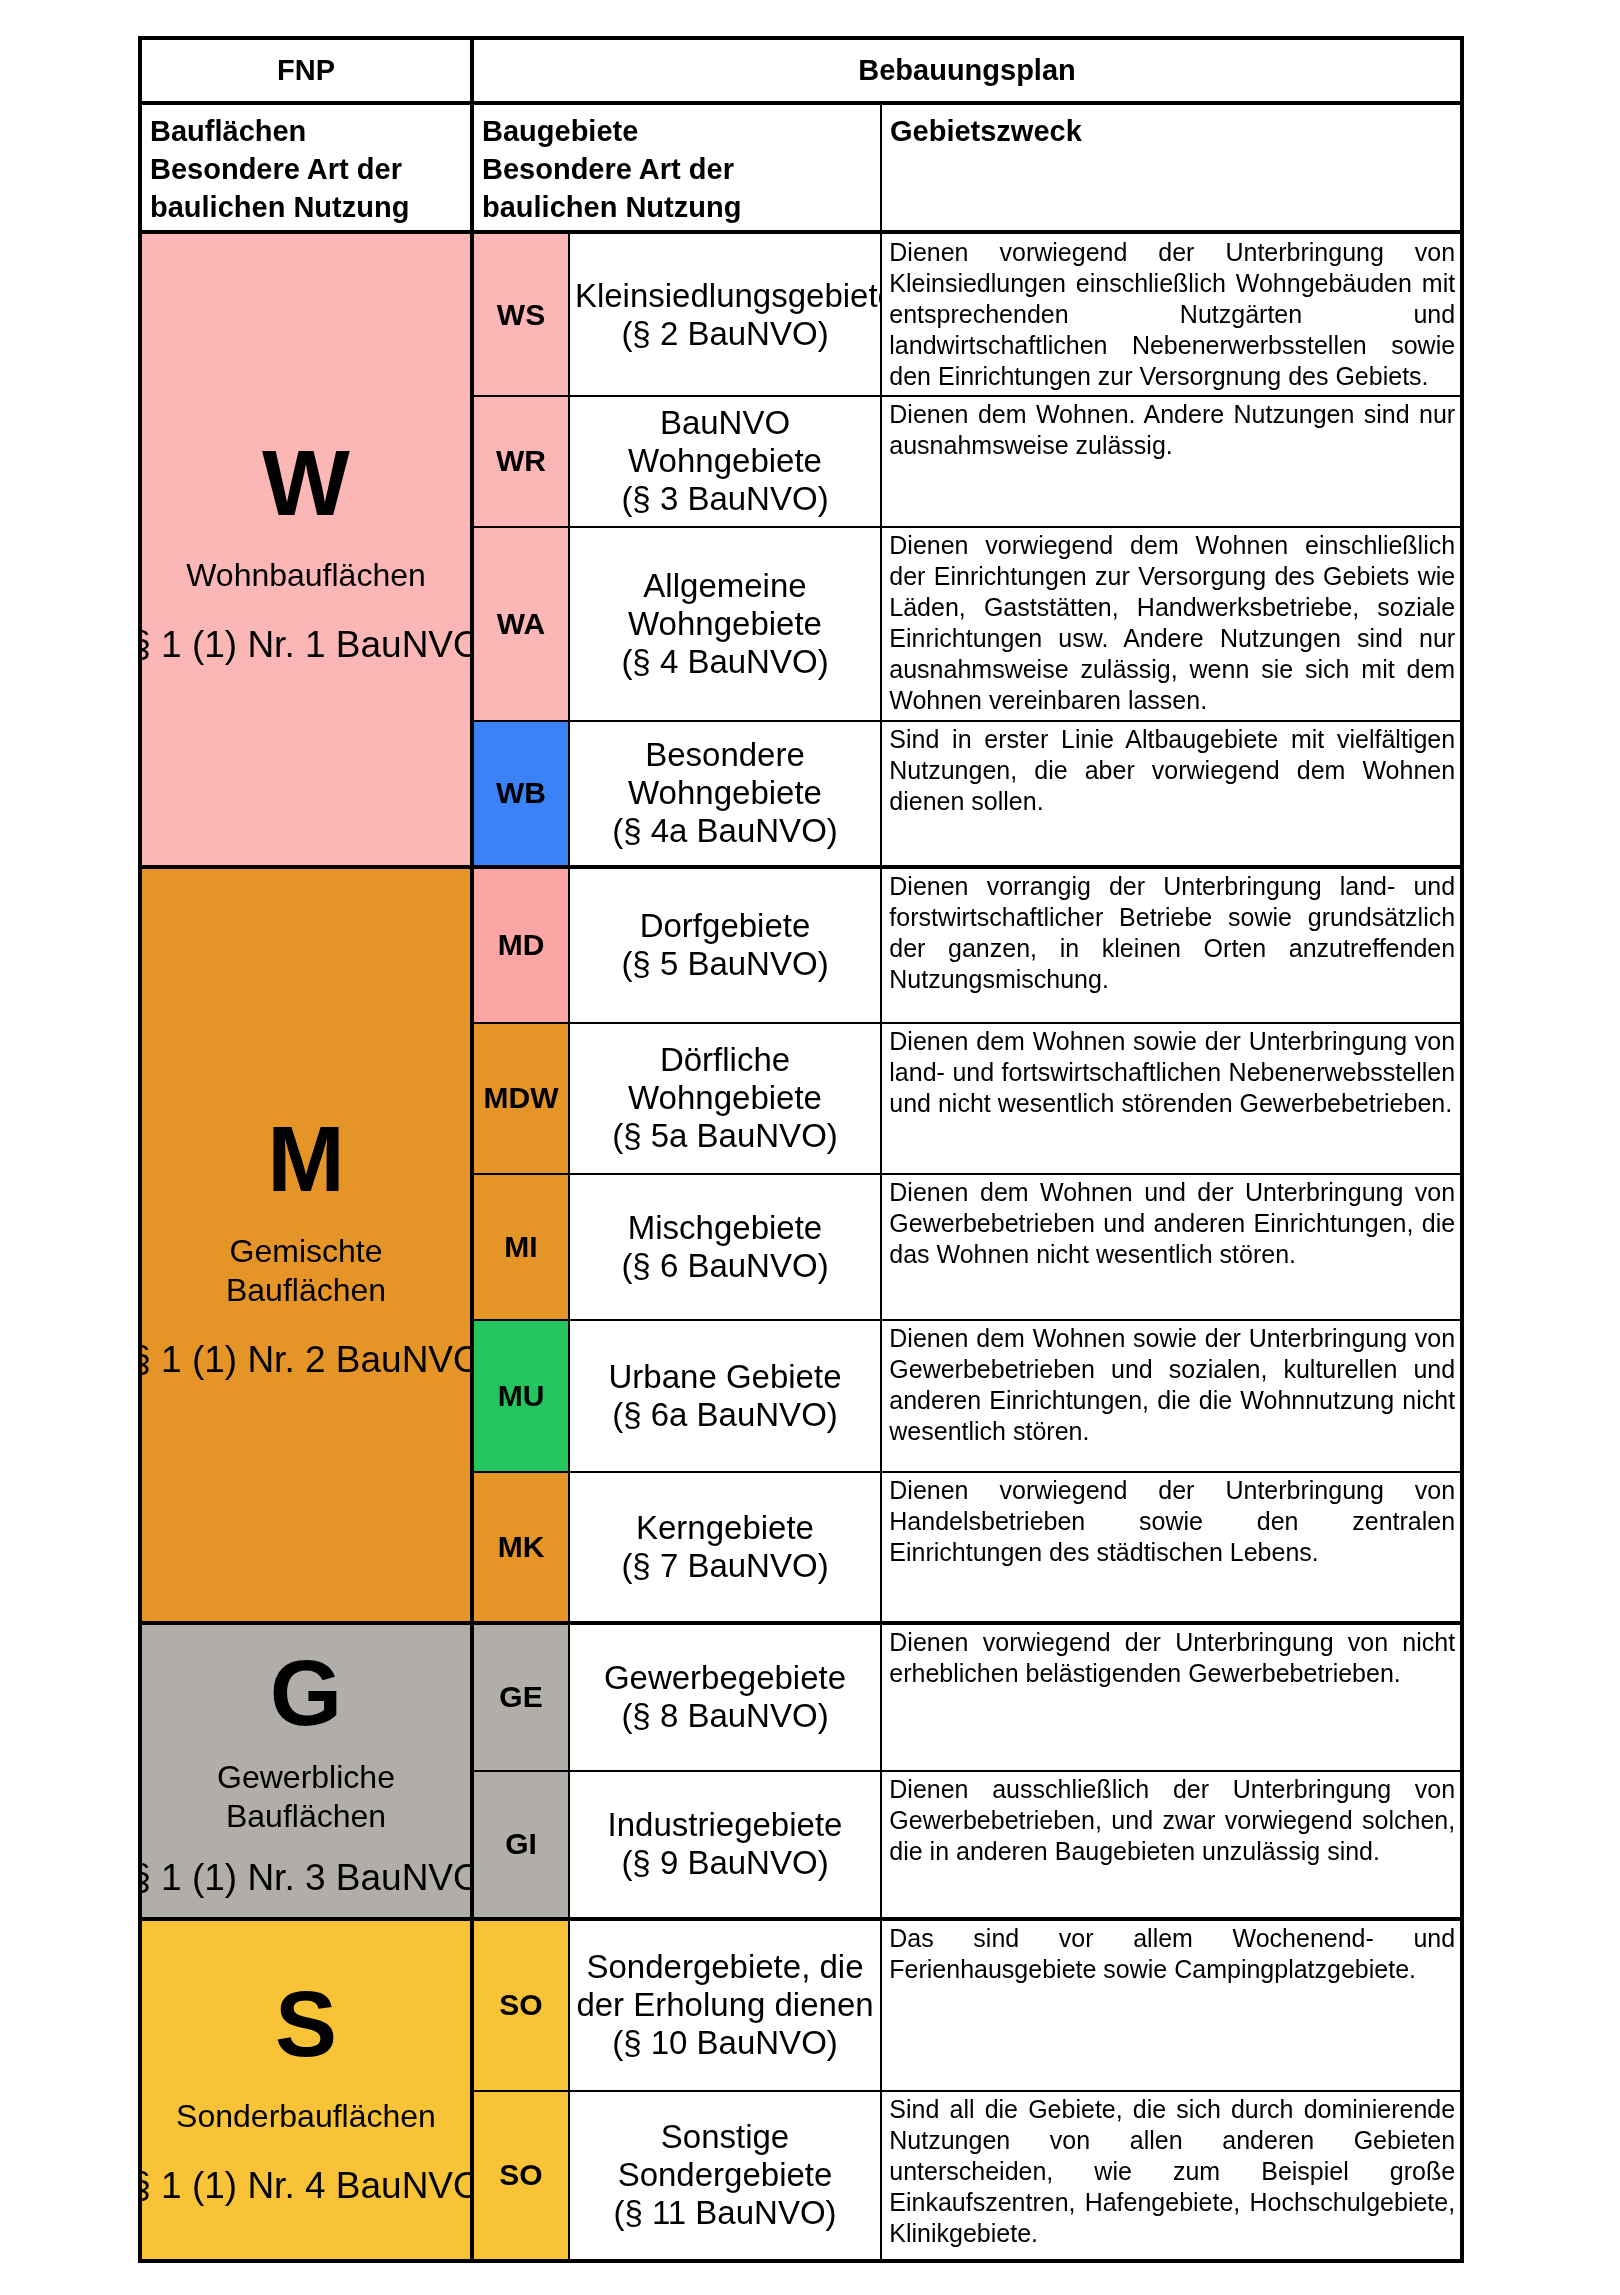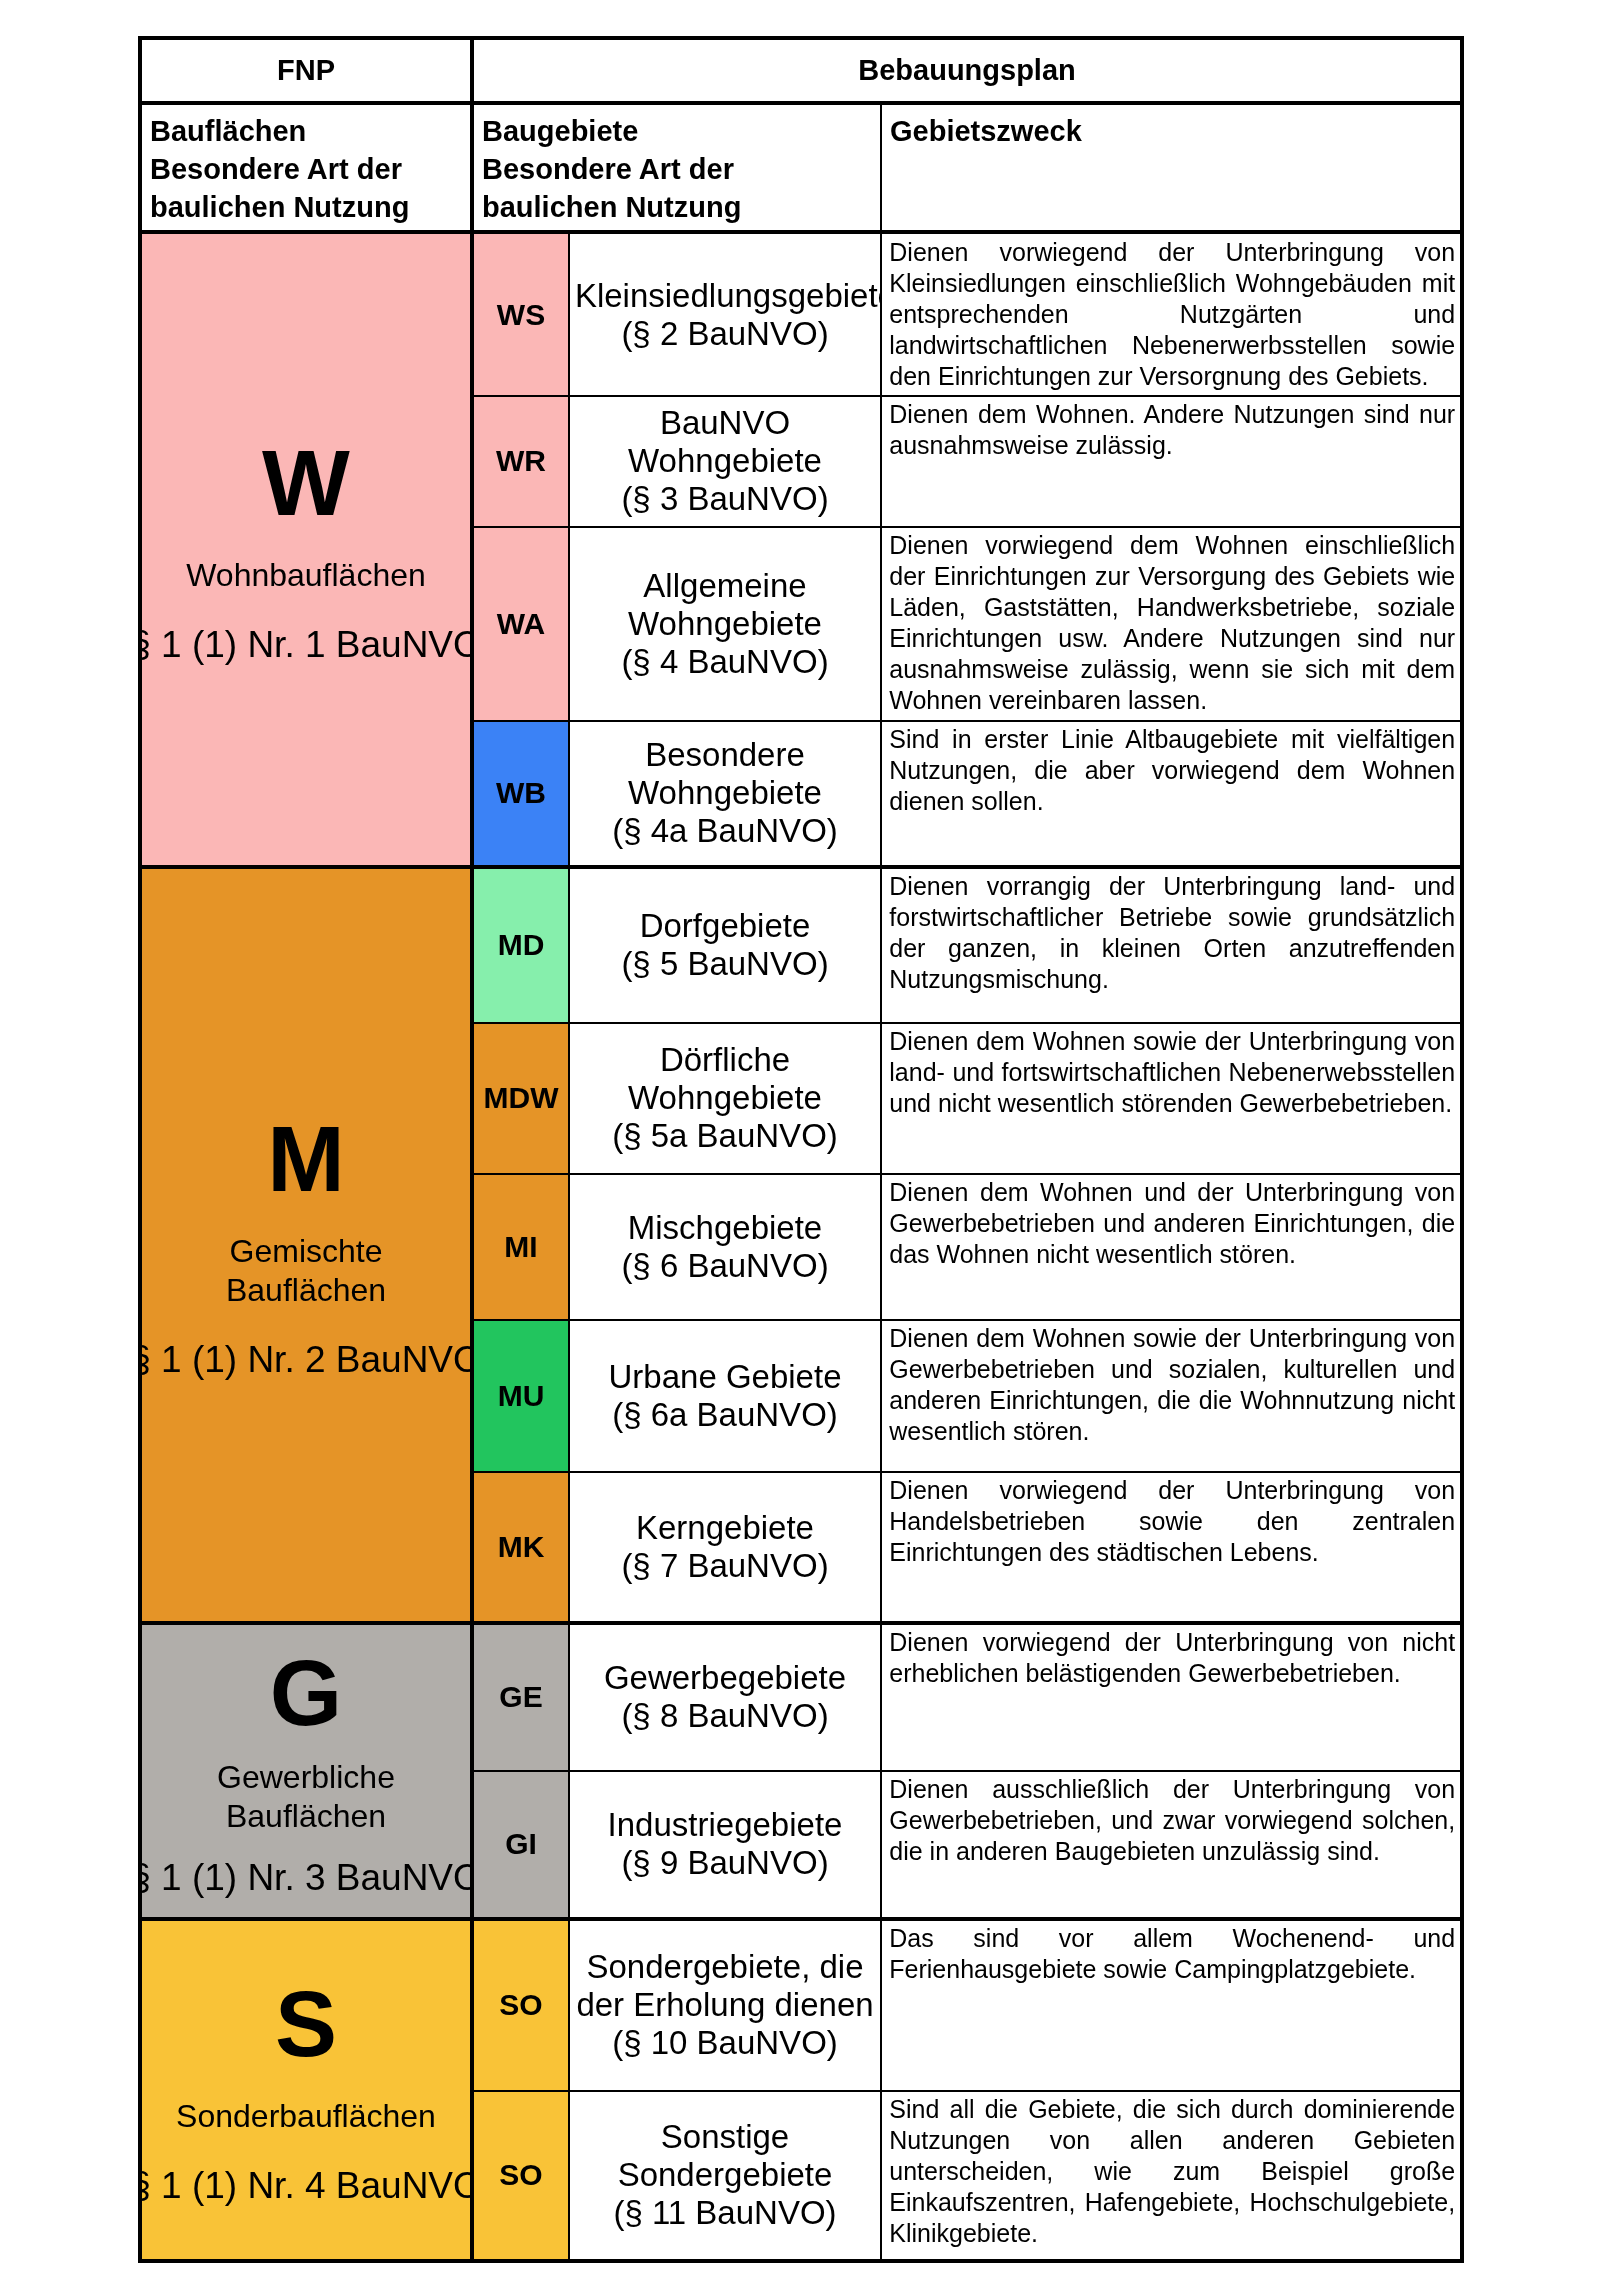--- a/index.html
+++ b/index.html
@@ -189,21 +189,21 @@
   </tr>
 
   <tr class="rmd">
     <td class="sec b-right-thick b-top-thick" rowspan="5" style="background-color: rgb(229, 148, 39);">
       <div class="sec-inner">
         <div class="sec-letter">M</div>
         <div class="sec-name">Gemischte Bauflächen</div>
         <div class="sec-ref">§ 1 (1) Nr. 2 BauNVO</div>
       </div>
     </td>
-    <td class="code b-top-thick" style="background-color: #86efac; text-align: center;">MD</td>
+    <td class="code b-top-thick" style="background-color: #fca5a5; text-align: center;">MD</td>
     <td class="gname b-top-thick">
       <div>Dorfgebiete</div>
       <div>(§ 5 BauNVO)</div>
     </td>
     <td class="purpose b-top-thick">Dienen vorrangig der Unterbringung land- und forstwirtschaftlicher Betriebe sowie grundsätzlich der ganzen, in kleinen Orten anzutreffenden Nutzungsmischung.</td>
   </tr>
   <tr class="rmdw">
     <td class="code" style="background-color: rgb(229, 148, 39);">MDW</td>
     <td class="gname">
       <div>Dörfliche Wohngebiete</div>

